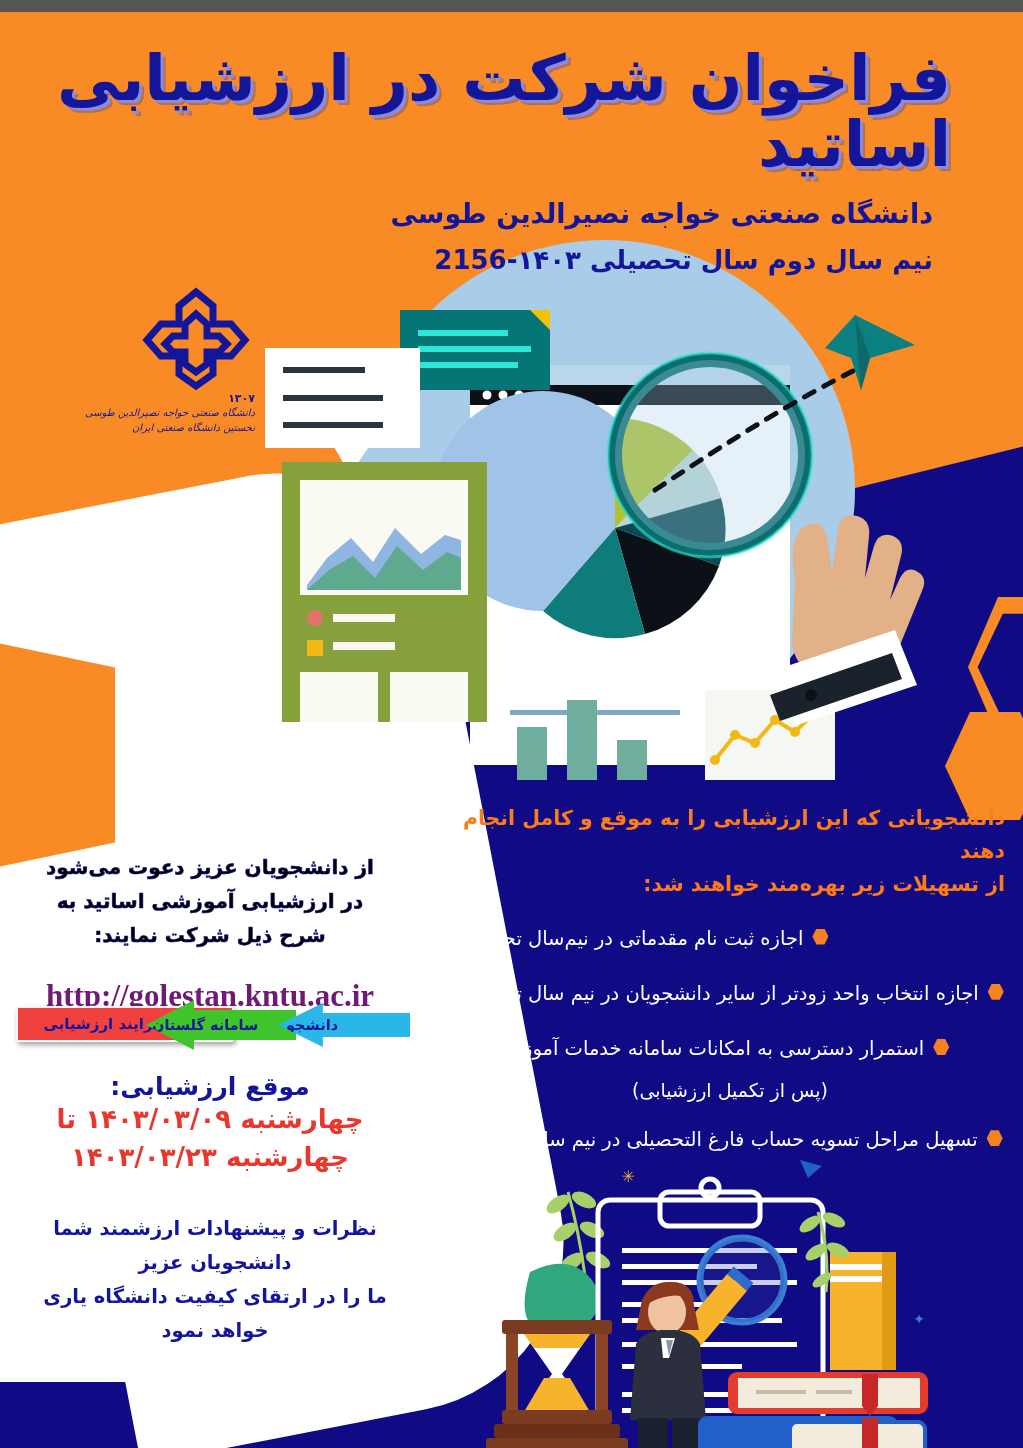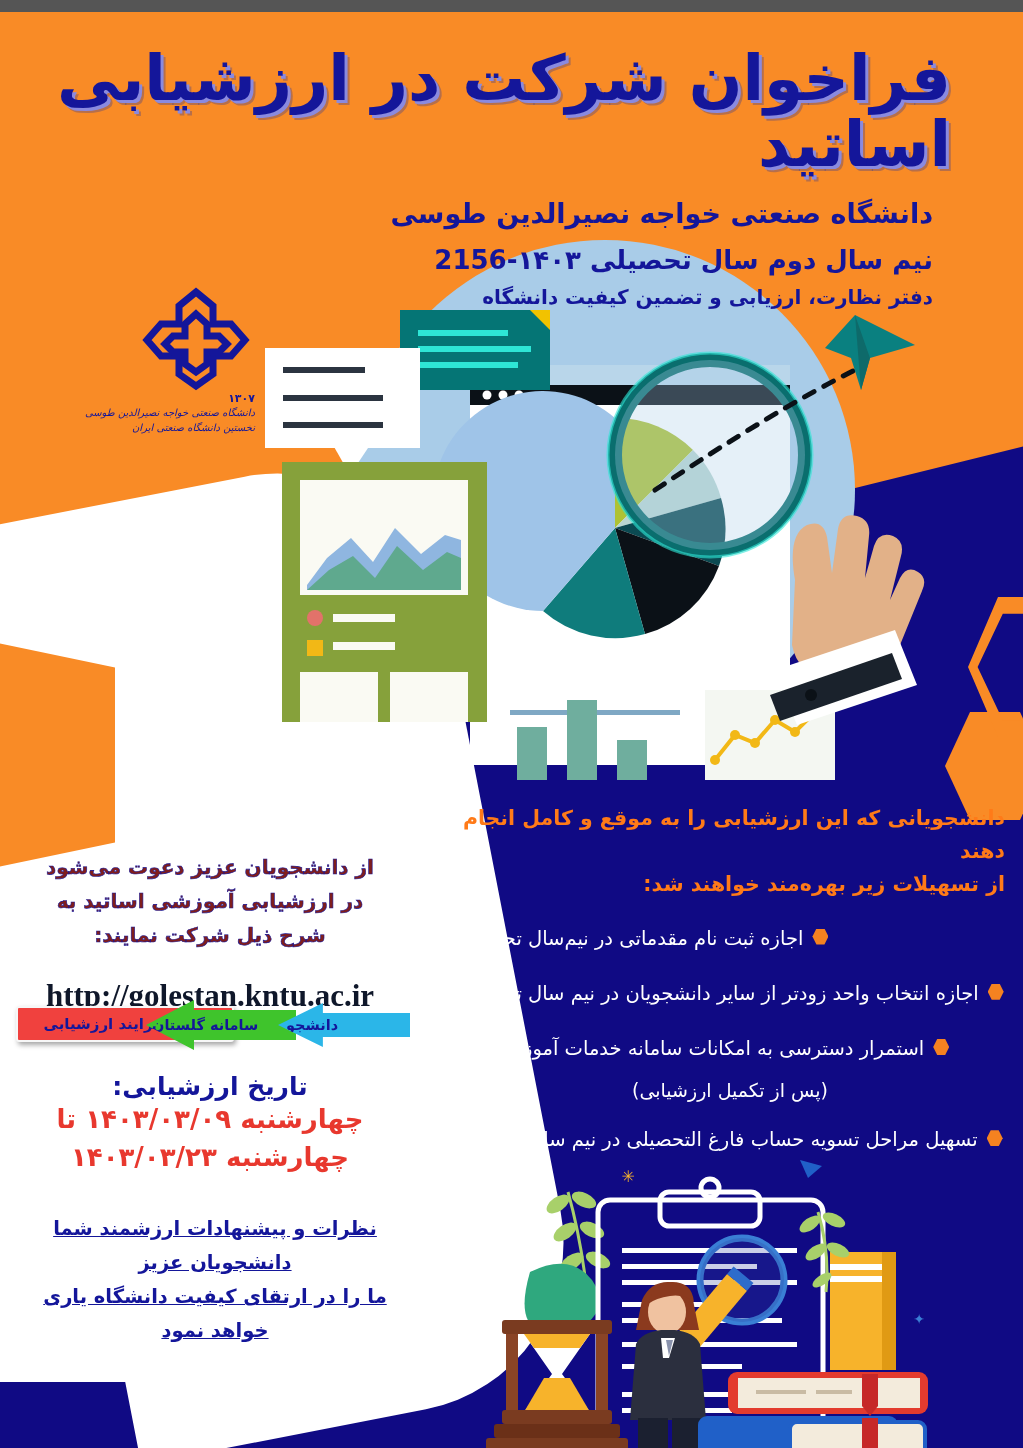--- a/index.html
+++ b/index.html
@@ -101,26 +101,26 @@
   }
   .bullet-text{ color:#FFFFFF; font-size:19.5px; line-height:1.5; }
   .bullet-sub{
     color:#FFFFFF; font-size:19px; text-align:center;
     margin:-10px 0 24px 0; padding-left:30px;
   }
 
   
   .lcol{ position:absolute; left:0; top:838px; width:420px; z-index:30; direction:rtl; text-align:center; }
   .invite{
-    color:#7f1d1d; font-weight:bold; font-size:20px; line-height:1.7;
+    color:#000000; font-weight:bold; font-size:20px; line-height:1.7;
     -webkit-text-stroke:.6px #14169A; padding:0 32px;
   }
   .url{
     font-family:"Liberation Serif","DejaVu Serif",serif; direction:ltr;
-    color:#0f172a; font-weight:bold; font-size:31px; margin-top:26px;
+    color:#701a75; font-weight:bold; font-size:31px; margin-top:26px;
   }
 
   
   .flow{ position:absolute; left:10px; top:988px; width:400px; height:50px; z-index:31; }
   .flow-red{
     position:absolute; left:6px; top:6px; width:218px; height:36px;
     background:#F0413E; border:2px solid #f7f7f7; border-radius:3px;
     box-shadow:2px 3px 5px rgba(0,0,0,.35);
     display:flex; align-items:center; justify-content:center;
     color:#14169A; font-weight:bold; font-size:15px; direction:rtl;
@@ -145,21 +145,21 @@
   .flow-blue span{ padding-left:8px; }
 
   
   .dates{ position:absolute; left:0; top:1060px; width:420px; z-index:31; direction:rtl; text-align:center; }
   .dates-label{ color:#14169A; font-weight:bold; font-size:25px; }
   .dates-line{ color:#E8382E; font-weight:bold; font-size:26px; line-height:1.45; }
 
   .closing{
     position:absolute; left:0; top:1200px; width:430px; z-index:31;
     direction:rtl; text-align:center; color:#14169A; font-weight:bold;
-    font-size:19.5px; line-height:1.75; padding:0 16px;text-decoration:underline;
+    font-size:19.5px; line-height:1.75; padding:0 16px;
   }
 
   
   .illus-bottom{ position:absolute; left:470px; top:1140px; width:560px; height:310px; z-index:10; }
 </style>
 </head>
 <body>
 
 <div class="poster">
 
@@ -244,21 +244,20 @@
       <path d="M520,430 l120,-40 l22,55 l-120,40 Z" fill="#FFFFFF"></path>
       <path d="M515,455 l122,-42 l10,26 l-122,42 Z" fill="#1A222C"></path>
       <circle cx="556" cy="455" r="6" fill="#0B1117"></circle>
     </svg>
   </div>
 
   <div class="header">
     <div class="title">فراخوان شرکت در ارزشیابی اساتید</div>
     <div class="subtitle1">دانشگاه صنعتی خواجه نصیرالدین طوسی</div>
     <div class="subtitle2">نیم سال دوم سال تحصیلی ۱۴۰۳-2156</div>
-    <div class="subtitle3">دفتر نظارت، ارزیابی و تضمین کیفیت دانشگاه</div>
   </div>
 
   <div class="logo-wrap">
     <svg width="118" height="108" viewBox="0 0 118 108" xmlns="http://www.w3.org/2000/svg">
       <g fill="none" stroke="#14169A" stroke-width="7">
         <path d="M59,8 L76,22 L76,40 L94,40 L108,56 L94,72 L76,72 L76,90 L59,102
                  L42,90 L42,72 L24,72 L10,56 L24,40 L42,40 L42,22 Z"></path>
         <path d="M59,30 L70,40 L70,52 L82,52 L90,60 L82,68 L70,68 L70,80 L59,88
                  L48,80 L48,68 L36,68 L28,60 L36,52 L48,52 L48,40 Z"></path>
       </g>
@@ -306,21 +305,21 @@
     <div class="flow-red">انجام فرایند ارزشیابی</div>
     <div class="flow-green">
       <span>سامانه گلستان</span>
     </div>
     <div class="flow-blue">
       <span>دانشجو</span>
     </div>
   </div>
 
   <div class="dates">
-    <div class="dates-label">تاریخ ارزشیابی:</div>
+    <div class="dates-label">موقع ارزشیابی:</div>
     <div class="dates-line">چهارشنبه ۱۴۰۳/۰۳/۰۹ تا</div>
     <div class="dates-line">چهارشنبه ۱۴۰۳/۰۳/۲۳</div>
   </div>
 
   <div class="closing">
     <div>نظرات و پیشنهادات ارزشمند شما دانشجویان عزیز</div>
     <div>ما را در ارتقای کیفیت دانشگاه یاری خواهد نمود</div>
   </div>
 
   <div class="illus-bottom">

